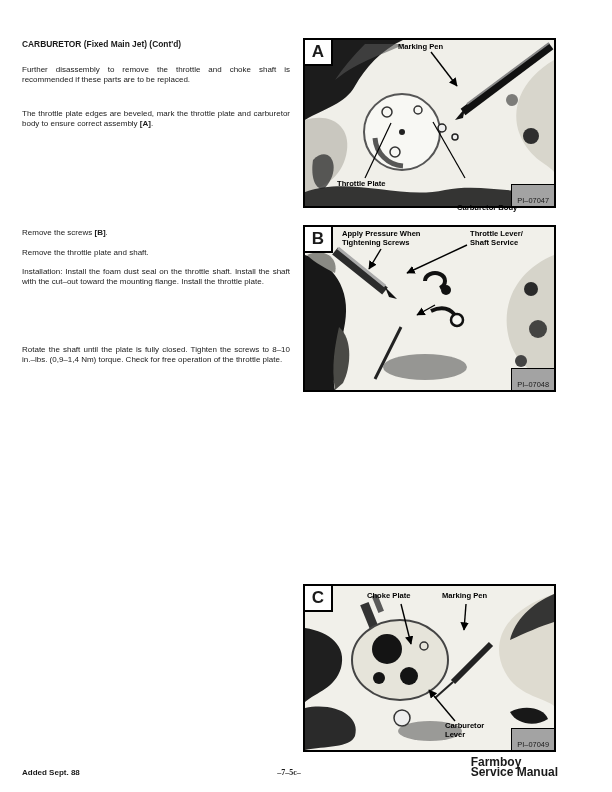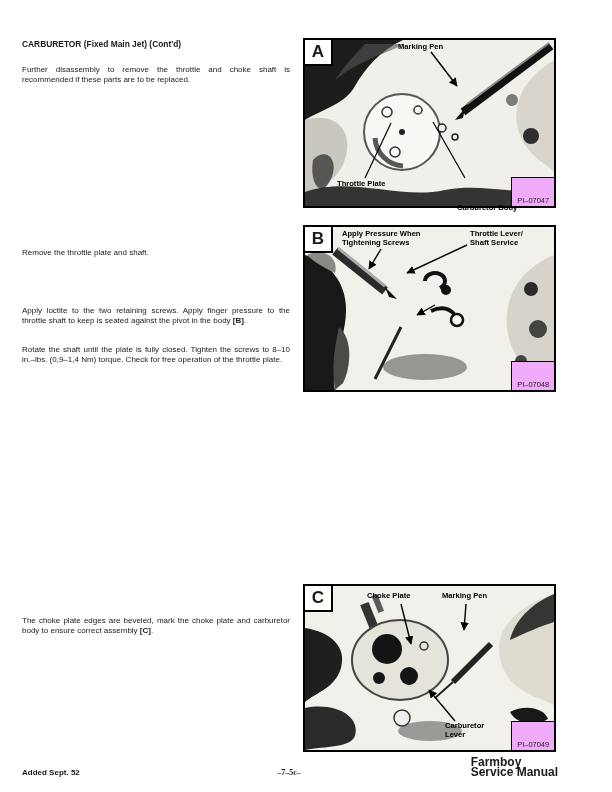--- a/index.html
+++ b/index.html
@@ -18,48 +18,49 @@
   .fig-c{top:584px;height:168px;}
   .photo{position:absolute;left:0;top:0;width:100%;height:100%;}
   .tagbox{
     position:absolute;left:-2px;top:-2px;width:30px;height:28px;background:#fff;
     border:2px solid #000;box-sizing:border-box;display:flex;align-items:center;justify-content:center;
     font-weight:bold;font-size:17px;z-index:3;
   }
   .figlabel{position:absolute;font-weight:bold;font-size:7.6px;line-height:8.6px;white-space:nowrap;z-index:2;color:#000;}
   .figlabel.center{text-align:left;}
   .pibox{
-    position:absolute;right:-1px;bottom:-1px;border:1.5px solid #000;background:#f0abfc;
-    font-size:7.4px;padding:18px 5px 1px 5px;z-index:3;white-space:nowrap;margin-left:42px;
+    position:absolute;right:-1px;bottom:-1px;border:1.5px solid #000;background:#a3a3a3;
+    font-size:7.4px;padding:11px 5px 1px 5px;z-index:3;white-space:nowrap;margin-left:42px;
   }
   .footer-left{position:absolute;left:22px;top:768px;font-weight:bold;font-size:8px;}
   .footer-center{position:absolute;left:22px;top:768px;width:534px;text-align:center;font-weight:bold;font-size:8px;font-family:Liberation Serif, serif;}
   .footer-right{position:absolute;right:54px;top:758px;text-align:left;font-weight:bold;font-size:12px;line-height:9.7px;}
 </style>
 </head>
 <body>
 
 <div class="page">
 
   <div class="col-block h1" style="top:40px;">CARBURETOR (Fixed Main Jet) (Cont'd)</div>
 
   <div class="col-block" style="top:47px;margin-top:18px;">Further disassembly to remove the throttle and choke shaft is recommended if these parts are to be replaced.</div>
 
 
-
+  <div class="col-block" style="top:109px;"><span>The throttle plate edges are beveled, mark the throttle plate and carburetor body to ensure correct assembly </span><span class="ref">[A]</span><span>.</span></div>
+
+  <div class="col-block" style="top:228px;"><span>Remove the screws </span><span class="ref">[B]</span><span>.</span></div>
 
   <div class="col-block" style="top:248px;">Remove the throttle plate and shaft.</div>
 
-
-  <div class="col-block" style="top:306px;"><span>Apply loctite to the two retaining screws. Apply finger pressure to the throttle shaft to keep is seated against the pivot in the body </span><span class="ref">[B]</span><span>.</span></div>
+  <div class="col-block" style="top:267px;">Installation: Install the foam dust seal on the throttle shaft. Install the shaft with the cut–out toward the mounting flange. Install the throttle plate.</div>
+
 
   <div class="col-block" style="top:345px;">Rotate the shaft until the plate is fully closed. Tighten the screws to 8–10 in.–lbs. (0,9–1,4 Nm) torque. Check for free operation of the throttle plate.</div>
 
 
-  <div class="col-block" style="top:616px;"><span>The choke plate edges are beveled, mark the choke plate and carburetor body to ensure correct assembly </span><span class="ref">[C]</span><span>.</span></div>
 
   <div class="figure fig-a">
     <svg class="photo" viewBox="0 0 249 166" preserveAspectRatio="none">
       <rect x="0" y="0" width="249" height="166" fill="#f0efe9"></rect>
 
       <path d="M0,0 L98,0 C76,10 60,28 50,46 C40,64 20,68 0,80 Z" fill="#1c1c1c"></path>
       <path d="M30,40 C55,20 80,14 100,4 L60,4 C48,16 38,28 30,40 Z" fill="#555" opacity="0.6"></path>
 
       <path d="M0,80 C25,72 45,85 42,110 C39,135 20,148 0,152 Z" fill="#c9c7bf"></path>
       <path d="M8,120 C25,103 38,128 20,148 C12,152 5,140 8,120 Z" fill="#3a3a3a" opacity="0.8"></path>
@@ -183,20 +184,20 @@
     <div class="tagbox">C</div>
     <div class="figlabel" style="left:62px;top:6px;">Choke Plate</div>
     <div class="figlabel" style="left:137px;top:6px;">Marking Pen</div>
     <div class="figlabel center" style="left:140px;top:136px;width:62px;">
       <div>Carburetor</div>
       <div>Lever</div>
     </div>
     <div class="pibox">PI–07049</div>
   </div>
 
-  <div class="footer-left">Added Sept. 52</div>
+  <div class="footer-left">Added Sept. 88</div>
   <div class="footer-center">–7–5c–</div>
   <div class="footer-right">
     <div>Farmboy</div>
     <div>Service Manual</div>
   </div>
 
 </div>
 
 </body></html>

